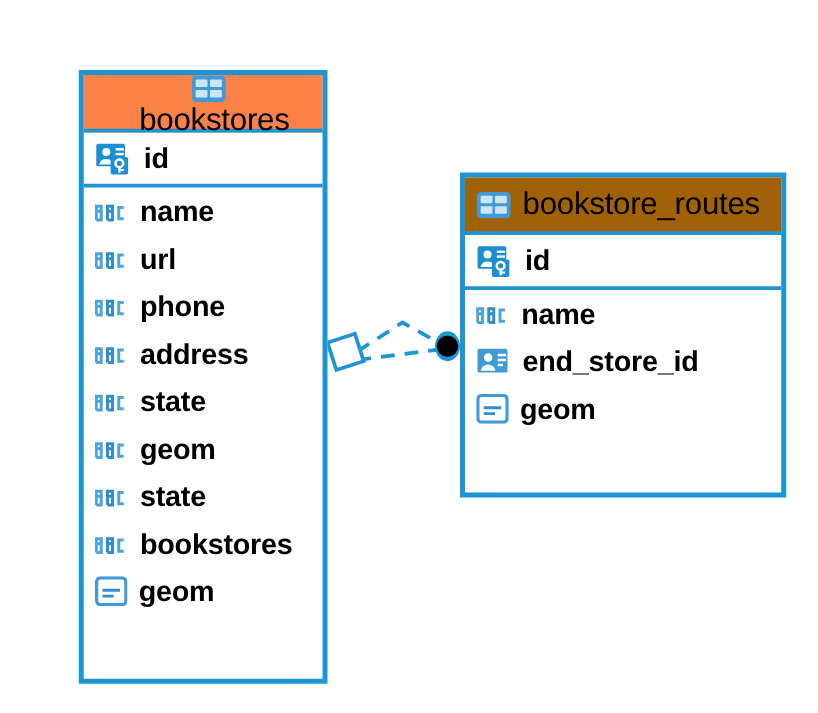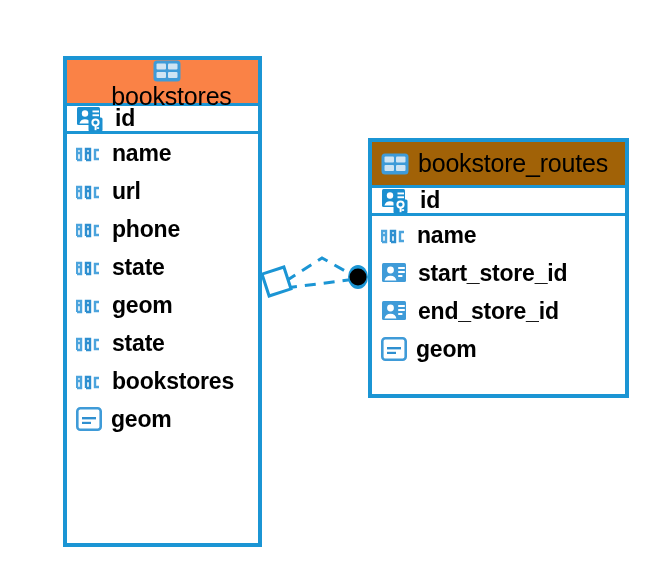--- a/index.html
+++ b/index.html
@@ -63,21 +63,21 @@
   }
 
   .field-row {
     display: flex;
     align-items: center;
     height: 38px;
     padding-left: 9px;
     box-sizing: border-box;
   }
   .field-row.pk {
-    height: 28px;
+    height: 44px;
     border-bottom: 3px solid #1b95d4;
   }
   .field-label {
     font-size: 23px;
     color: #000000;
     margin-left: 9px;
     white-space: nowrap;
     letter-spacing: -0.2px;
     font-weight: bold;
   }
@@ -187,20 +187,30 @@
       <span class="icon icon-abc">
         <svg viewBox="0 0 27 18" width="27" height="18">
           <path d="M1 16 V5 H5 V9 H1 M5 9 V16 H1" fill="none" stroke="#4ca4dd" stroke-width="2.4"></path>
           <path d="M10 16 V5 H14 V9 H10 M14 9 V16 H10" fill="none" stroke="#2e8fd0" stroke-width="2.4"></path>
           <path d="M23 6 H19 V15 H23" fill="none" stroke="#4ca4dd" stroke-width="2.4"></path>
         </svg>
       </span>
       <span class="field-label">phone</span>
     </div>
 
+    <div class="field-row">
+      <span class="icon icon-abc">
+        <svg viewBox="0 0 27 18" width="27" height="18">
+          <path d="M1 16 V5 H5 V9 H1 M5 9 V16 H1" fill="none" stroke="#4ca4dd" stroke-width="2.4"></path>
+          <path d="M10 16 V5 H14 V9 H10 M14 9 V16 H10" fill="none" stroke="#2e8fd0" stroke-width="2.4"></path>
+          <path d="M23 6 H19 V15 H23" fill="none" stroke="#4ca4dd" stroke-width="2.4"></path>
+        </svg>
+      </span>
+      <span class="field-label">address</span>
+    </div>
 
     <div class="field-row">
       <span class="icon icon-abc">
         <svg viewBox="0 0 27 18" width="27" height="18">
           <path d="M1 16 V5 H5 V9 H1 M5 9 V16 H1" fill="none" stroke="#4ca4dd" stroke-width="2.4"></path>
           <path d="M10 16 V5 H14 V9 H10 M14 9 V16 H10" fill="none" stroke="#2e8fd0" stroke-width="2.4"></path>
           <path d="M23 6 H19 V15 H23" fill="none" stroke="#4ca4dd" stroke-width="2.4"></path>
         </svg>
       </span>
       <span class="field-label">state</span>
@@ -288,45 +298,32 @@
       <span class="icon icon-abc">
         <svg viewBox="0 0 27 18" width="27" height="18">
           <path d="M1 16 V5 H5 V9 H1 M5 9 V16 H1" fill="none" stroke="#4ca4dd" stroke-width="2.4"></path>
           <path d="M10 16 V5 H14 V9 H10 M14 9 V16 H10" fill="none" stroke="#2e8fd0" stroke-width="2.4"></path>
           <path d="M23 6 H19 V15 H23" fill="none" stroke="#4ca4dd" stroke-width="2.4"></path>
         </svg>
       </span>
       <span class="field-label">name</span>
     </div>
 
+
     <div class="field-row">
       <span class="icon icon-fk">
         <svg viewBox="0 0 28 26" width="28" height="26">
           <rect x="1" y="3" width="24" height="19" rx="1.5" fill="#3f9bd8"></rect>
           <circle cx="9.5" cy="10" r="3.4" fill="#ffffff"></circle>
           <path d="M3.6 20.6a6 6 0 0 1 11.8 0z" fill="#ffffff"></path>
           <rect x="17.2" y="7" width="6.6" height="2" fill="#ffffff"></rect>
           <rect x="17.2" y="11" width="6.6" height="2" fill="#ffffff"></rect>
           <rect x="17.2" y="15" width="4.2" height="2" fill="#ffffff"></rect>
         </svg>
       </span>
-      <span class="field-label">start_store_id</span>
-    </div>
-
-    <div class="field-row">
-      <span class="icon icon-fk">
-        <svg viewBox="0 0 28 26" width="28" height="26">
-          <rect x="1" y="3" width="24" height="19" rx="1.5" fill="#3f9bd8"></rect>
-          <circle cx="9.5" cy="10" r="3.4" fill="#ffffff"></circle>
-          <path d="M3.6 20.6a6 6 0 0 1 11.8 0z" fill="#ffffff"></path>
-          <rect x="17.2" y="7" width="6.6" height="2" fill="#ffffff"></rect>
-          <rect x="17.2" y="11" width="6.6" height="2" fill="#ffffff"></rect>
-          <rect x="17.2" y="15" width="4.2" height="2" fill="#ffffff"></rect>
-        </svg>
-      </span>
       <span class="field-label">end_store_id</span>
     </div>
 
     <div class="field-row">
       <span class="icon icon-geom">
         <svg viewBox="0 0 26 24" width="26" height="24">
           <rect x="1.3" y="1.3" width="23.4" height="21.4" rx="3" fill="#ffffff" stroke="#3f9bd8" stroke-width="2.6"></rect>
           <rect x="6" y="10" width="14" height="2.4" fill="#2e8fd0"></rect>
           <rect x="6" y="14.8" width="9" height="2.2" fill="#2e8fd0"></rect>
         </svg>

